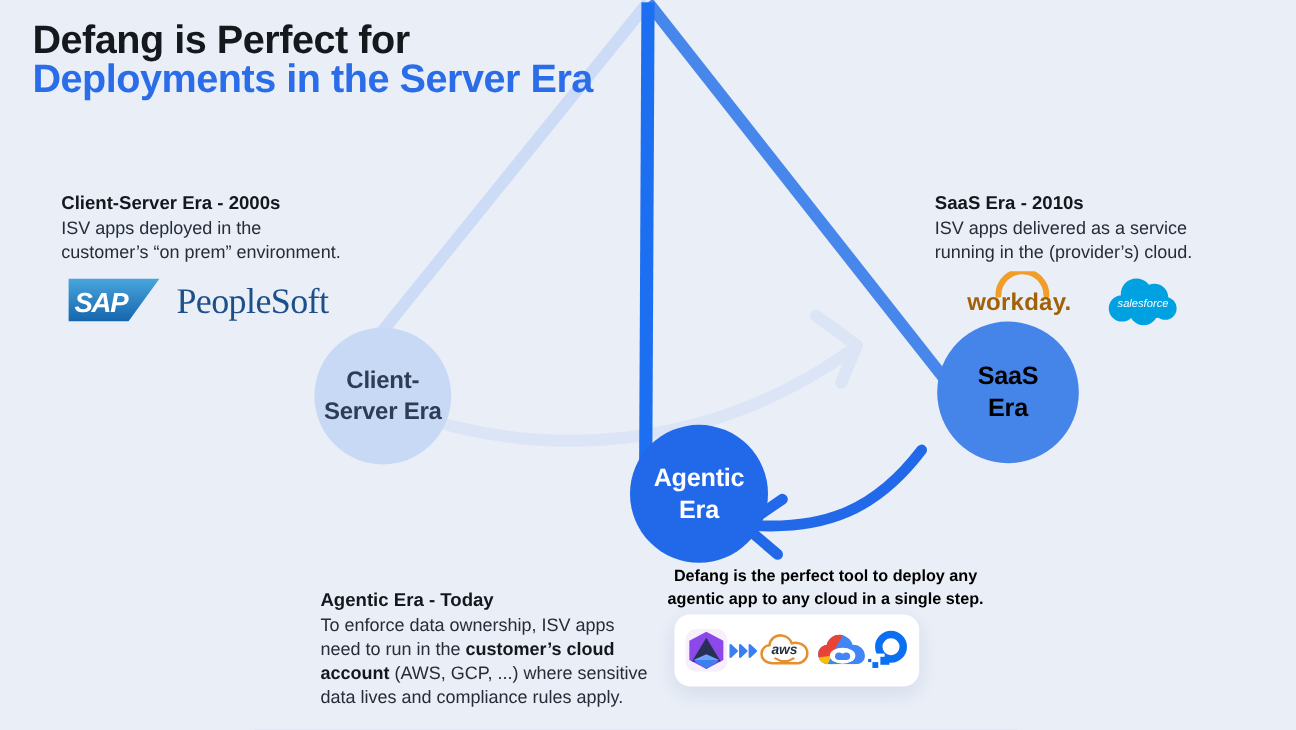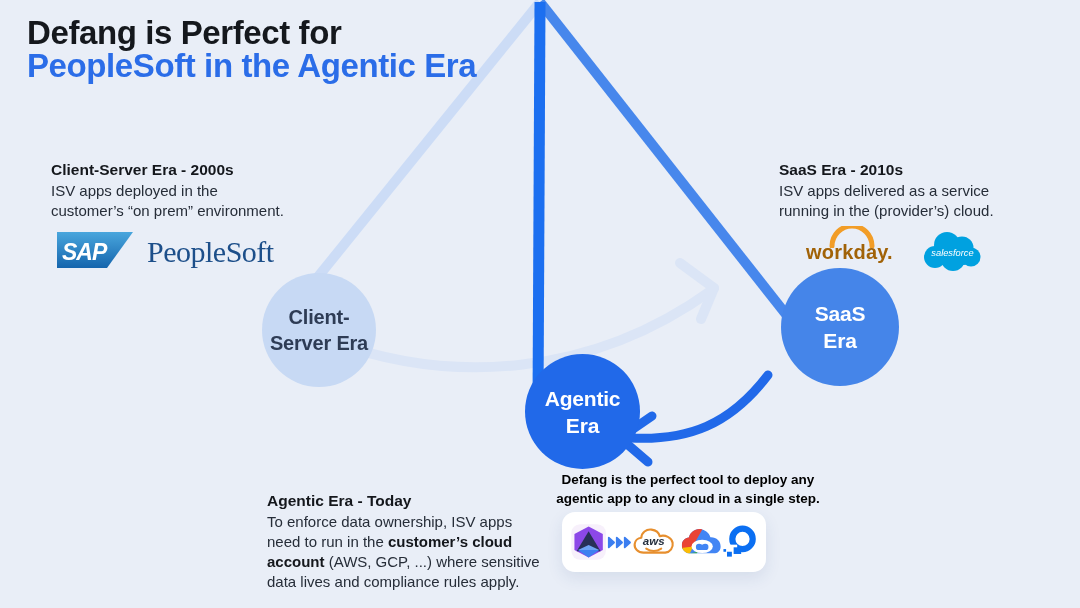--- a/index.html
+++ b/index.html
@@ -20,21 +20,21 @@
   .block .hd { font-size:15.5px; font-weight:700; color:#14171c; margin-bottom:1px; }
   .pre { white-space:pre-line; }
   .b { font-weight:700; color:#14171c; }
 
   .circle { position:absolute; border-radius:50%; display:flex; align-items:center;
             justify-content:center; text-align:center; font-weight:700;
             white-space:pre-line; letter-spacing:-0.2px;margin-left:44px; }
   .c-cs   { left:218px; top:273px; width:114px; height:114px; background:#c7d9f4;
             color:#2e3c55; font-size:20px; line-height:26px; }
   .c-saas { left:737px; top:268px; width:118px; height:118px; background:#4585e9;
-            color:#ffffff; font-size:21px; line-height:27px; }
+            color:#000000; font-size:21px; line-height:27px; }
   .c-ag   { left:481px; top:354px; width:115px; height:115px; background:#2169e9;
             color:#fff; font-size:21px; line-height:27px; }
 
   .callout { position:absolute; left:556px; top:470px; width:264px; text-align:center;
              font-size:13.5px; font-weight:700; line-height:19px; color:#000000;
              white-space:pre-line; }
   .card { position:absolute; left:562px; top:512px; width:204px; height:60px;
           background:#ffffff; border-radius:13px;
           box-shadow:0 6px 16px rgba(40,70,130,.10);
           display:flex; align-items:center; justify-content:space-evenly; padding:0 8px; }
@@ -66,21 +66,21 @@
 
     <g stroke="#2169e9" stroke-width="9" fill="none" stroke-linecap="round">
       <path d="M768,375 C730,425 688,441 630,438"></path>
       <path d="M620,438 L652,416"></path>
       <path d="M620,438 L648,462"></path>
     </g>
   </svg>
 
   <div class="title">
     <div>Defang is Perfect for</div>
-    <div class="l2">PeopleSoft in the Agentic Era</div>
+    <div class="l2">Deployments in the Server Era</div>
   </div>
 
   <div class="block" style="left:51px; top:160px;">
     <div class="hd">Client-Server Era - 2000s</div>
     <div class="pre">ISV apps deployed in the
 customer’s “on prem” environment.</div>
   </div>
 
   <svg class="logo" style="left:57px; top:232px;" width="76" height="36" viewBox="0 0 76 36">
     <defs>

